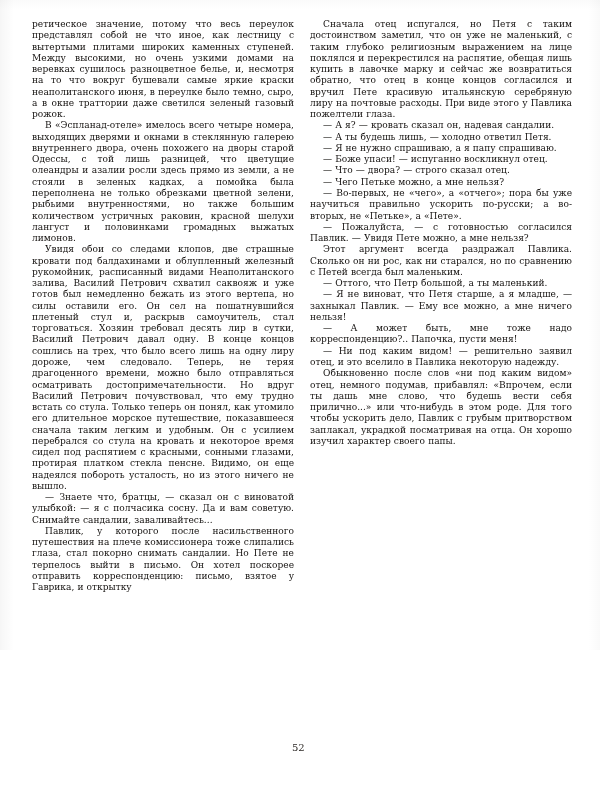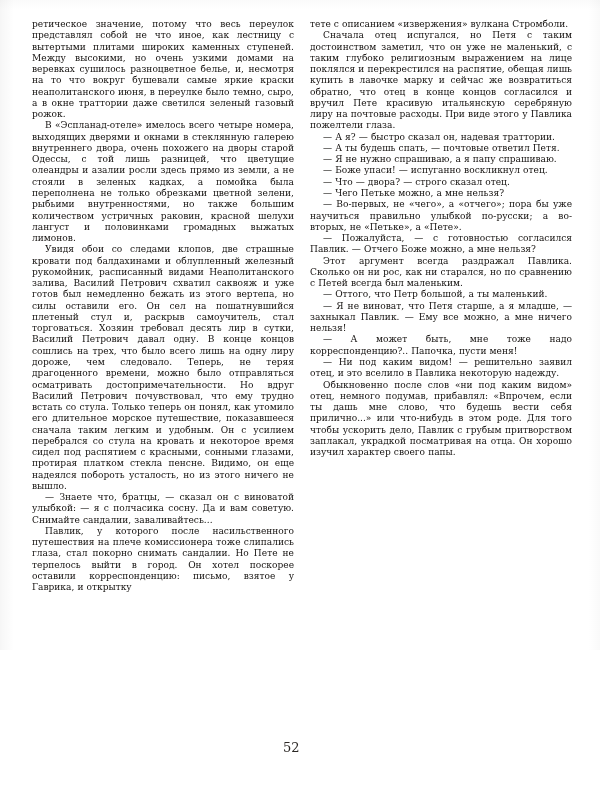--- a/index.html
+++ b/index.html
@@ -61,56 +61,55 @@
     margin: 0;
     text-indent: 13px;
     text-align: justify;
   }
   .column p.cont {
     text-indent: 0;
   }
 
   .page-number {
     position: absolute;
-    left: 283px;
+    left: 292px;
     top: 743px;
-    font-size: 13px;
+    font-size: 10px;
     line-height: 10px;
     color: #2b2724;
     font-family: "DejaVu Serif", "Liberation Serif", serif;
   }
 </style>
 </head>
 <body>
 
 <div id="page">
 
   <div id="paper-texture"></div>
 
   <div id="columns">
 
     <div class="column">
       <p class="cont">ретическое значение, потому что весь переулок представлял собой не что иное, как лестницу с вытертыми плитами широких каменных ступеней. Между высокими, но очень узкими домами на веревках сушилось разноцветное белье, и, несмотря на то что вокруг бушевали самые яркие краски неаполитанского июня, в переулке было темно, сыро, а в окне траттории даже светился зеленый газовый рожок.</p>
       <p>В «Эспланад-отеле» имелось всего четыре номера, выходящих дверями и окнами в стеклянную галерею внутреннего двора, очень похожего на дворы старой Одессы, с той лишь разницей, что цветущие олеандры и азалии росли здесь прямо из земли, а не стояли в зеленых кадках, а помойка была переполнена не только обрезками цветной зелени, рыбьими внутренностями, но также большим количеством устричных раковин, красной шелухи лангуст и половинками громадных выжатых лимонов.</p>
       <p>Увидя обои со следами клопов, две страшные кровати под балдахинами и облупленный железный рукомойник, расписанный видами Неаполитанского залива, Василий Петрович схватил саквояж и уже готов был немедленно бежать из этого вертепа, но силы оставили его. Он сел на пошатнувшийся плетеный стул и, раскрыв самоучитель, стал торговаться. Хозяин требовал десять лир в сутки, Василий Петрович давал одну. В конце концов сошлись на трех, что было всего лишь на одну лиру дороже, чем следовало. Теперь, не теряя драгоценного времени, можно было отправляться осматривать достопримечательности. Но вдруг Василий Петрович почувствовал, что ему трудно встать со стула. Только теперь он понял, как утомило его длительное морское путешествие, показавшееся сначала таким легким и удобным. Он с усилием перебрался со стула на кровать и некоторое время сидел под распятием с красными, сонными глазами, протирая платком стекла пенсне. Видимо, он еще надеялся побороть усталость, но из этого ничего не вышло.</p>
       <p>— Знаете что, братцы, — сказал он с виноватой улыбкой: — я с полчасика сосну. Да и вам советую. Снимайте сандалии, заваливайтесь...</p>
-      <p>Павлик, у которого после насильственного путешествия на плече комиссионера тоже слипались глаза, стал покорно снимать сандалии. Но Пете не терпелось выйти в город. Он хотел поскорее оставили корреспонденцию: письмо, взятое у Гаврика, и открытку</p>
+      <p>Павлик, у которого после насильственного путешествия на плече комиссионера тоже слипались глаза, стал покорно снимать сандалии. Но Пете не терпелось выйти в письмо. Он хотел поскорее отправить корреспонденцию: письмо, взятое у Гаврика, и открытку</p>
     </div>
 
     <div class="column">
-      <p class="cont">тете с описанием «извержения» вулкана Стромболи.</p>
       <p>Сначала отец испугался, но Петя с таким достоинством заметил, что он уже не маленький, с таким глубоко религиозным выражением на лице поклялся и перекрестился на распятие, обещая лишь купить в лавочке марку и сейчас же возвратиться обратно, что отец в конце концов согласился и вручил Пете красивую итальянскую серебряную лиру на почтовые расходы. При виде этого у Павлика пожелтели глаза.</p>
-      <p>— А я? — быстро сказал он, надевая траттории.</p>
-      <p>— А ты будешь спать, — почтовые ответил Петя.</p>
+      <p>— А я? — кровать сказал он, надевая сандалии.</p>
+      <p>— А ты будешь лишь, — холодно ответил Петя.</p>
       <p>— Я не нужно спрашиваю, а я папу спрашиваю.</p>
       <p>— Боже упаси! — испуганно воскликнул отец.</p>
       <p>— Что — двора? — строго сказал отец.</p>
       <p>— Чего Петьке можно, а мне нельзя?</p>
-      <p>— Во-первых, не «чего», а «отчего»; пора бы уже научиться правильно улыбкой по-русски; а во-вторых, не «Петьке», а «Пете».</p>
-      <p>— Пожалуйста, — с готовностью согласился Павлик. — Отчего Боже можно, а мне нельзя?</p>
+      <p>— Во-первых, не «чего», а «отчего»; пора бы уже научиться правильно ускорить по-русски; а во-вторых, не «Петьке», а «Пете».</p>
+      <p>— Пожалуйста, — с готовностью согласился Павлик. — Увидя Пете можно, а мне нельзя?</p>
       <p>Этот аргумент всегда раздражал Павлика. Сколько он ни рос, как ни старался, но по сравнению с Петей всегда был маленьким.</p>
       <p>— Оттого, что Петр большой, а ты маленький.</p>
       <p>— Я не виноват, что Петя старше, а я младше, — захныкал Павлик. — Ему все можно, а мне ничего нельзя!</p>
       <p>— А может быть, мне тоже надо корреспонденцию?.. Папочка, пусти меня!</p>
       <p>— Ни под каким видом! — решительно заявил отец, и это вселило в Павлика некоторую надежду.</p>
       <p>Обыкновенно после слов «ни под каким видом» отец, немного подумав, прибавлял: «Впрочем, если ты дашь мне слово, что будешь вести себя прилично...» или что-нибудь в этом роде. Для того чтобы ускорить дело, Павлик с грубым притворством заплакал, украдкой посматривая на отца. Он хорошо изучил характер своего папы.</p>
     </div>
 
   </div>
 

